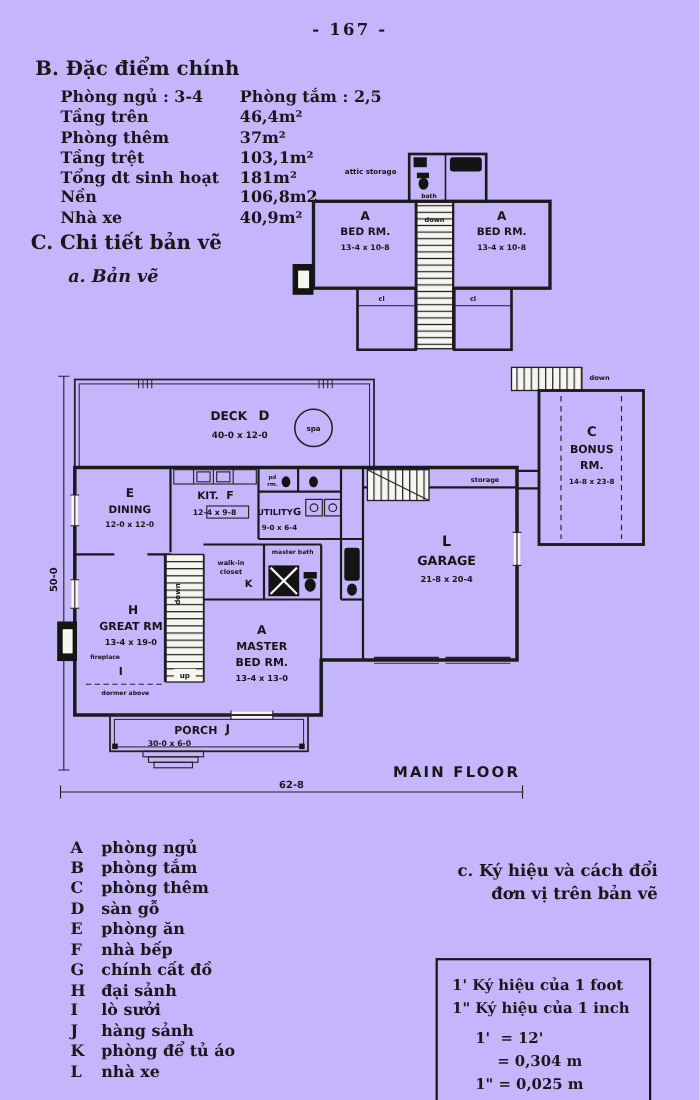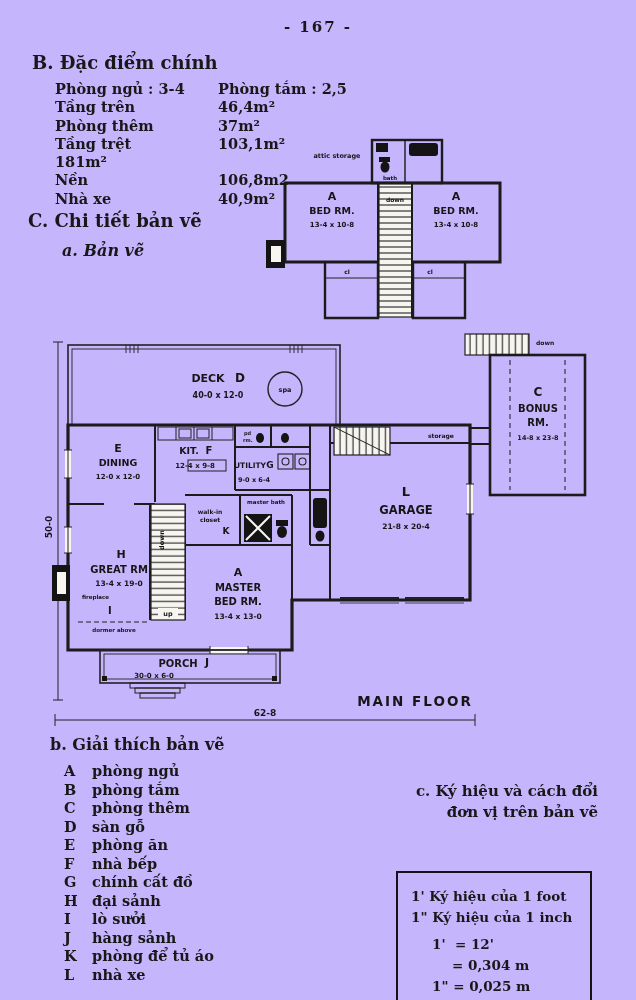--- a/index.html
+++ b/index.html
@@ -54,20 +54,21 @@
     </div>
     <div class="spec-row">
       <span class="spec-label">Phòng thêm</span>
       <span class="spec-value">37m²</span>
     </div>
     <div class="spec-row">
       <span class="spec-label">Tầng trệt</span>
       <span class="spec-value">103,1m²</span>
     </div>
     <div class="spec-row">
+      <span class="spec-label">Tổng dt sinh hoạt</span>
       <span class="spec-value">181m²</span>
     </div>
     <div class="spec-row">
       <span class="spec-label">Nền</span>
       <span class="spec-value">106,8m2</span>
     </div>
     <div class="spec-row">
       <span class="spec-label">Nhà xe</span>
       <span class="spec-value">40,9m²</span>
     </div>
@@ -332,21 +333,20 @@
     <text x="200" y="273" text-anchor="middle" font-size="10" font-weight="bold">BED RM.</text>
     <text x="200" y="287" text-anchor="middle" font-size="7.5" font-weight="bold">13-4 x 13-0</text>
 
     <text x="140" y="335" text-anchor="middle" font-size="10" font-weight="bold">PORCH</text>
     <text x="169" y="334" text-anchor="middle" font-size="11" font-weight="bold">J</text>
     <text x="116" y="346" text-anchor="middle" font-size="7" font-weight="bold">30-0 x 6-0</text>
 
     <text x="377" y="374" text-anchor="middle" font-size="13.5" font-weight="bold" letter-spacing="2">MAIN FLOOR</text>
   </svg>
 
-  <div class="h-legend">b. Giải thích bản vẽ</div>
   <div class="legend">
     <div class="legend-row">
       <span class="legend-key">A</span>
       <span>phòng ngủ</span>
     </div>
     <div class="legend-row">
       <span class="legend-key">B</span>
       <span>phòng tắm</span>
     </div>
     <div class="legend-row">

